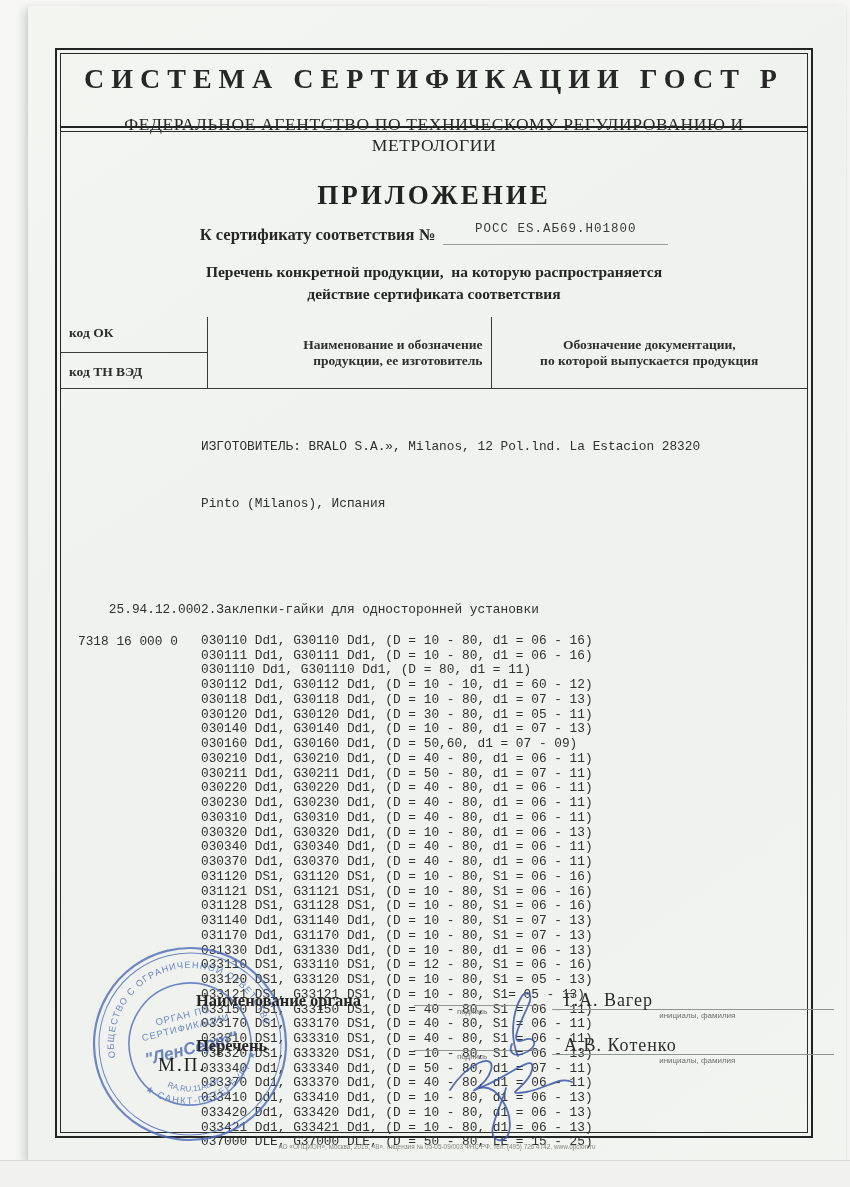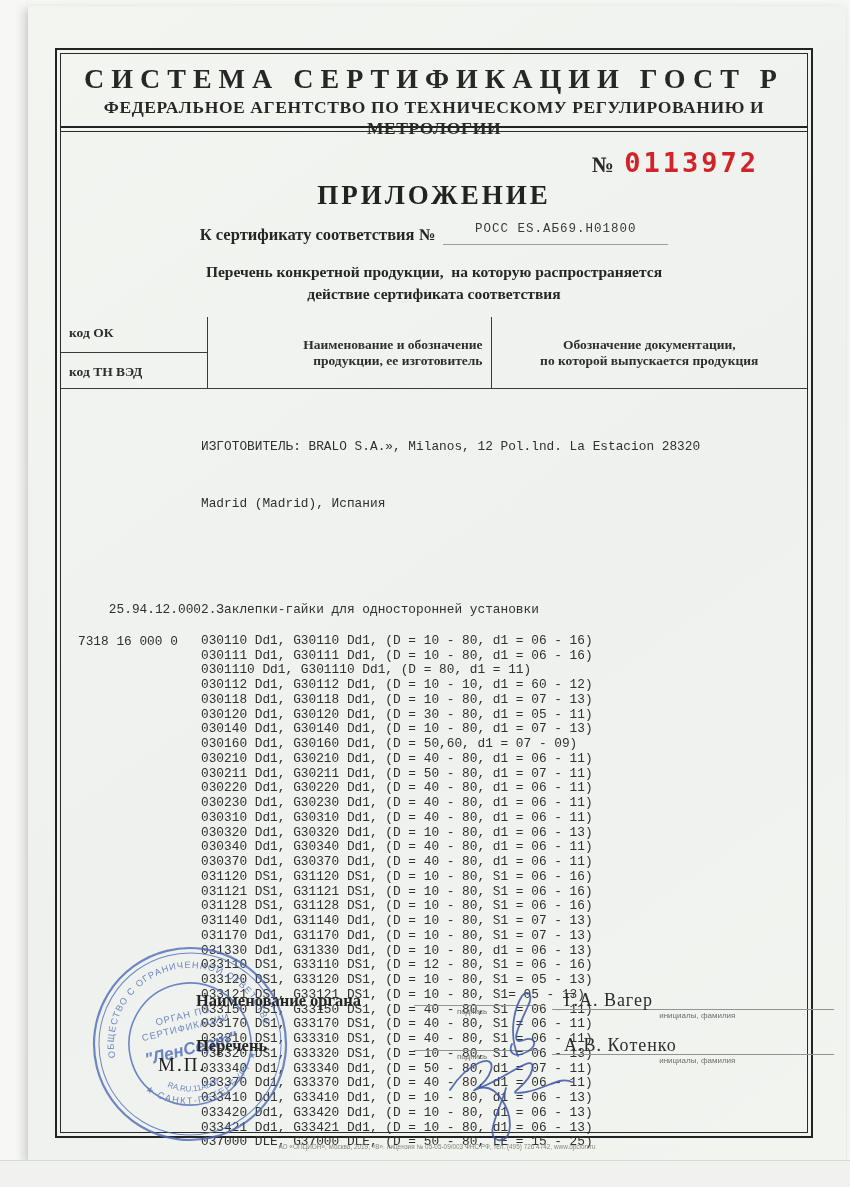--- a/index.html
+++ b/index.html
@@ -26,21 +26,21 @@
   .frame-inner {
     position:absolute; inset:3px; border:1px solid #2a2a2a;
   }
 
   
   .masthead { text-align:center; padding-top:9px; height:74px;
     border-bottom:2.5px solid #232323; position:relative; }
   .masthead:after { content:""; position:absolute; left:-1px; right:-1px; bottom:-6px;
     height:1px; background:#2a2a2a; }
   .mast-line1 { font-size:28px; font-weight:bold; letter-spacing:7px; color:#272727; }
-  .mast-line2 { font-size:17.5px; font-weight:bold; letter-spacing:.6px; margin-top:2px; color:#272727; }
+  .mast-line2 { font-size:17.5px; font-weight:normal; letter-spacing:.6px; margin-top:19px; color:#272727; }
 
   .doc-number { position:absolute; top:93px; right:48px; white-space:nowrap; }
   .no-sign { font-size:22px; font-weight:bold; color:#2b2b2b; margin-right:10px; }
   .no-value { font-family:"DejaVu Sans Mono", monospace; font-size:27px; font-weight:600;
     color:#d2232b; letter-spacing:3px; }
 
   .appendix { text-align:center; margin-top:52px; font-size:27px; font-weight:bold;
     letter-spacing:3px; color:#222; }
 
   .cert-line { margin-top:14px; text-align:center; white-space:nowrap; }
@@ -112,23 +112,20 @@
 <div class="paper">
 
   <div class="frame">
     <div class="frame-inner">
 
       <div class="masthead">
         <div class="mast-line1">СИСТЕМА СЕРТИФИКАЦИИ ГОСТ Р</div>
         <div class="mast-line2">ФЕДЕРАЛЬНОЕ АГЕНТСТВО ПО ТЕХНИЧЕСКОМУ РЕГУЛИРОВАНИЮ И МЕТРОЛОГИИ</div>
       </div>
 
-      <div class="doc-number">
-        <span class="no-sign">№</span><span class="no-value">0113972</span>
-      </div>
 
       <div class="appendix">ПРИЛОЖЕНИЕ</div>
 
       <div class="cert-line">
         <span class="cert-label">К сертификату соответствия №</span><span class="cert-value-wrap"><span class="cert-value">РОСС ES.АБ69.Н01800</span></span>
       </div>
 
       <div class="subtitle"><span>Перечень конкретной продукции,  на которую распространяется</span>
 <span>действие сертификата соответствия</span></div>
 
@@ -142,21 +139,21 @@
 по которой выпускается продукция</td>
         </tr>
         <tr>
           <td class="c1 c1r2">код ТН ВЭД</td>
         </tr>
       </tbody>
         </table>
 
       <div class="manufacturer mono">
         <div>ИЗГОТОВИТЕЛЬ: BRALO S.A.», Milanos, 12 Pol.lnd. La Estacion 28320</div>
-        <div>Madrid (Madrid), Испания</div>
+        <div>Pinto (Milanos), Испания</div>
       </div>
 
       <div class="flex-row row-ok">
         <div class="left-col mono">25.94.12.000</div>
         <div class="right-col mono">2.Заклепки-гайки для односторонней установки</div>
       </div>
 
       <div class="flex-row list-block">
         <div class="left-col mono">7318 16 000 0</div>
         <div class="right-col products mono"><div class="p-row">030110 Dd1, G30110 Dd1, (D = 10 - 80, d1 = 06 - 16)</div><div class="p-row">030111 Dd1, G30111 Dd1, (D = 10 - 80, d1 = 06 - 16)</div><div class="p-row">0301110 Dd1, G301110 Dd1, (D = 80, d1 = 11)</div><div class="p-row">030112 Dd1, G30112 Dd1, (D = 10 - 10, d1 = 60 - 12)</div><div class="p-row">030118 Dd1, G30118 Dd1, (D = 10 - 80, d1 = 07 - 13)</div><div class="p-row">030120 Dd1, G30120 Dd1, (D = 30 - 80, d1 = 05 - 11)</div><div class="p-row">030140 Dd1, G30140 Dd1, (D = 10 - 80, d1 = 07 - 13)</div><div class="p-row">030160 Dd1, G30160 Dd1, (D = 50,60, d1 = 07 - 09)</div><div class="p-row">030210 Dd1, G30210 Dd1, (D = 40 - 80, d1 = 06 - 11)</div><div class="p-row">030211 Dd1, G30211 Dd1, (D = 50 - 80, d1 = 07 - 11)</div><div class="p-row">030220 Dd1, G30220 Dd1, (D = 40 - 80, d1 = 06 - 11)</div><div class="p-row">030230 Dd1, G30230 Dd1, (D = 40 - 80, d1 = 06 - 11)</div><div class="p-row">030310 Dd1, G30310 Dd1, (D = 40 - 80, d1 = 06 - 11)</div><div class="p-row">030320 Dd1, G30320 Dd1, (D = 10 - 80, d1 = 06 - 13)</div><div class="p-row">030340 Dd1, G30340 Dd1, (D = 40 - 80, d1 = 06 - 11)</div><div class="p-row">030370 Dd1, G30370 Dd1, (D = 40 - 80, d1 = 06 - 11)</div><div class="p-row">031120 DS1, G31120 DS1, (D = 10 - 80, S1 = 06 - 16)</div><div class="p-row">031121 DS1, G31121 DS1, (D = 10 - 80, S1 = 06 - 16)</div><div class="p-row">031128 DS1, G31128 DS1, (D = 10 - 80, S1 = 06 - 16)</div><div class="p-row">031140 Dd1, G31140 Dd1, (D = 10 - 80, S1 = 07 - 13)</div><div class="p-row">031170 Dd1, G31170 Dd1, (D = 10 - 80, S1 = 07 - 13)</div><div class="p-row">031330 Dd1, G31330 Dd1, (D = 10 - 80, d1 = 06 - 13)</div><div class="p-row">033110 DS1, G33110 DS1, (D = 12 - 80, S1 = 06 - 16)</div><div class="p-row">033120 DS1, G33120 DS1, (D = 10 - 80, S1 = 05 - 13)</div><div class="p-row">033121 DS1, G33121 DS1, (D = 10 - 80, S1= 05 - 13)</div><div class="p-row">033150 DS1, G33150 DS1, (D = 40 - 80, S1 = 06 - 11)</div><div class="p-row">033170 DS1, G33170 DS1, (D = 40 - 80, S1 = 06 - 11)</div><div class="p-row">033310 DS1, G33310 DS1, (D = 40 - 80, S1 = 06 - 11)</div><div class="p-row">033320 DS1, G33320 DS1, (D = 10 - 80, S1 = 06 - 13)</div><div class="p-row">033340 Dd1, G33340 Dd1, (D = 50 - 80, d1 = 07 - 11)</div><div class="p-row">033370 Dd1, G33370 Dd1, (D = 40 - 80, d1 = 06 - 11)</div><div class="p-row">033410 Dd1, G33410 Dd1, (D = 10 - 80, d1 = 06 - 13)</div><div class="p-row">033420 Dd1, G33420 Dd1, (D = 10 - 80, d1 = 06 - 13)</div><div class="p-row">033421 Dd1, G33421 Dd1, (D = 10 - 80, d1 = 06 - 13)</div><div class="p-row">037000 DLE, G37000 DLE, (D = 50 - 80, LE = 15 - 25)</div></div>

